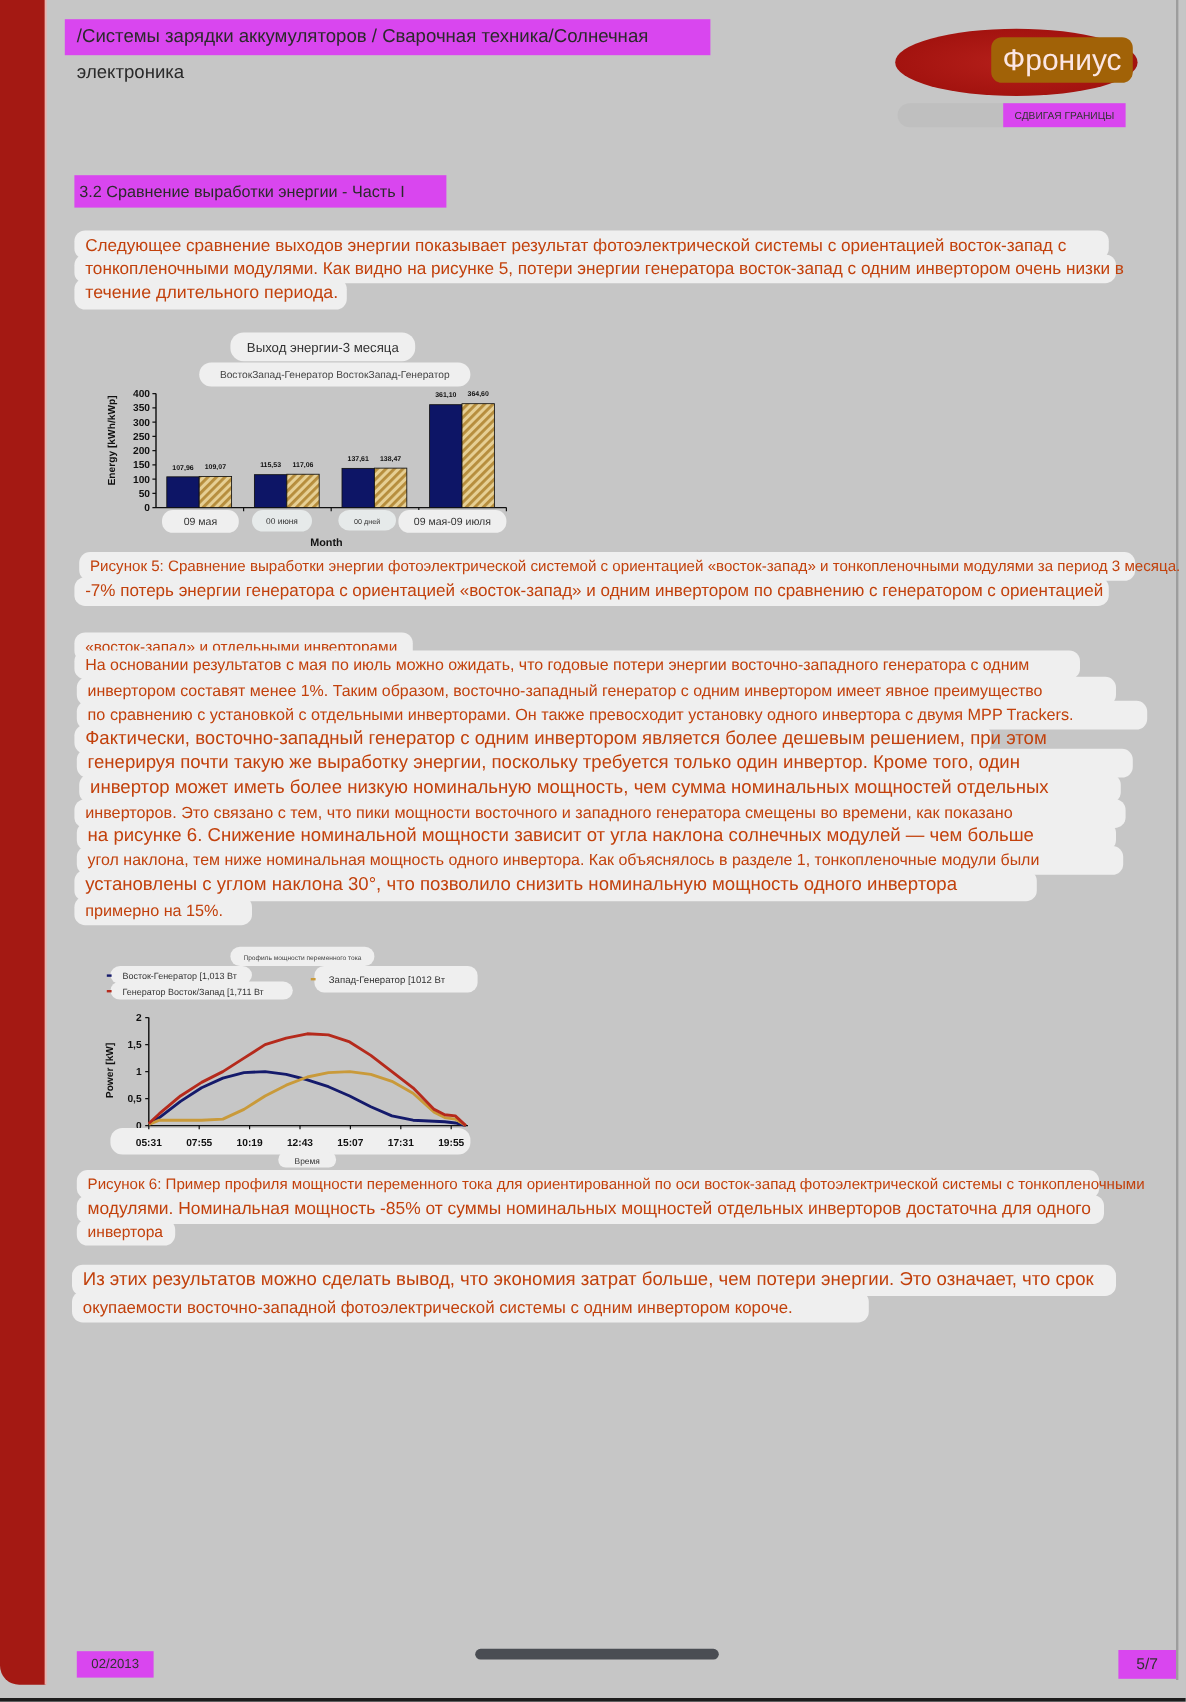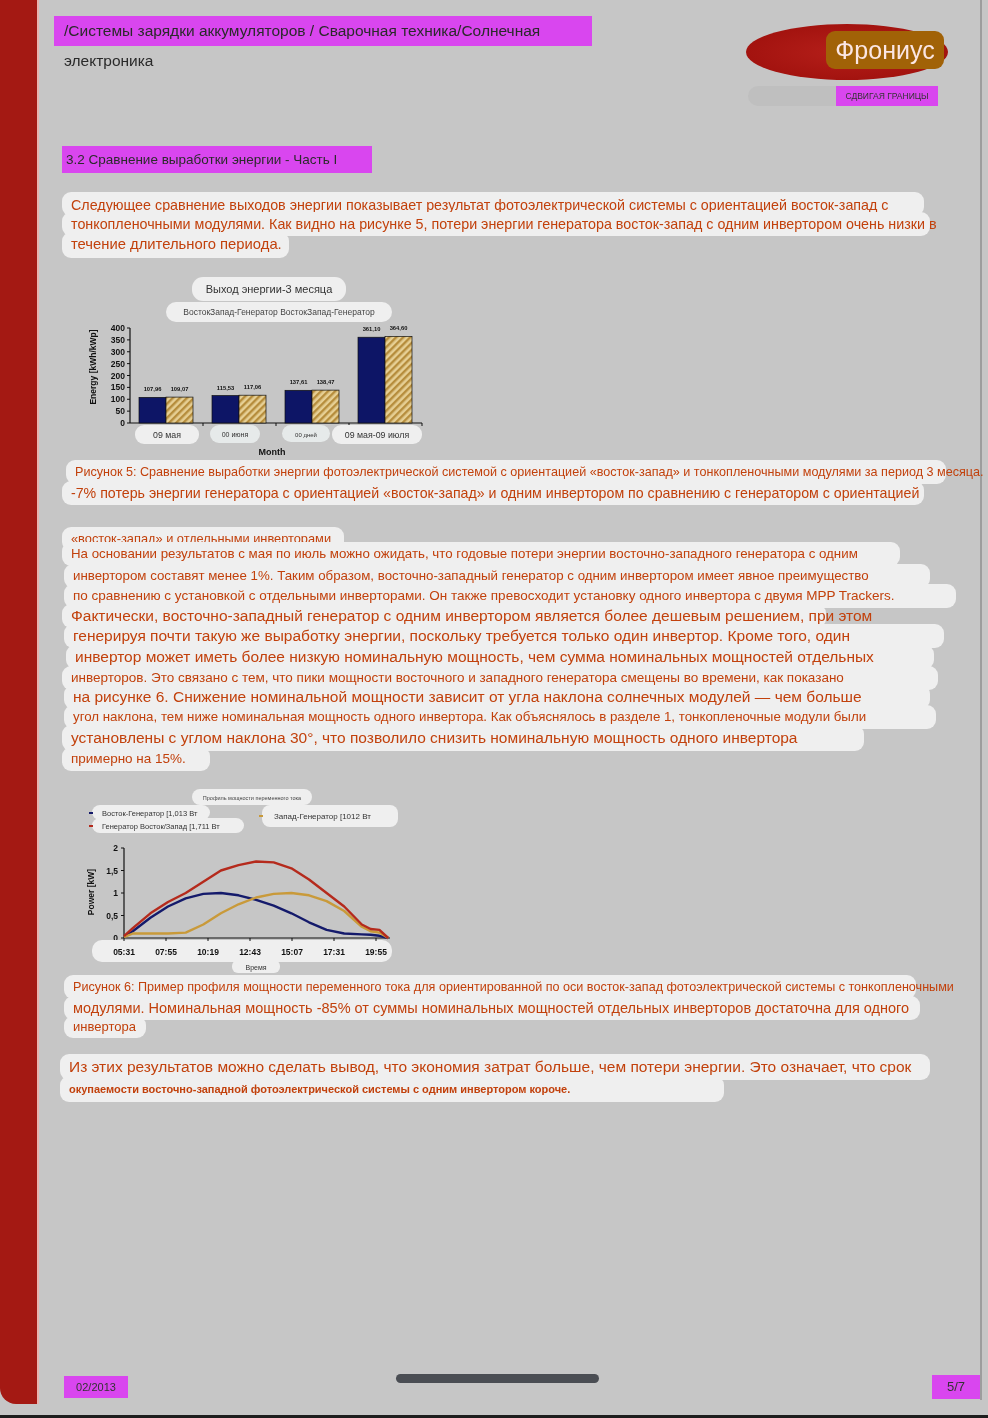--- a/index.html
+++ b/index.html
@@ -192,18 +192,18 @@
 </svg>
 
 <div>
   <div class="tline" style="left:64px;top:975px;height:24px;width:852px;font-size:12.6px;line-height:24px;">Рисунок 6: Пример профиля мощности переменного тока для ориентированной по оси восток-запад фотоэлектрической системы с тонкопленочными</div>
   <div class="tline" style="left:64px;top:996px;height:24px;width:856px;font-size:14.5px;line-height:24px;">модулями. Номинальная мощность -85% от суммы номинальных мощностей отдельных инверторов достаточна для одного</div>
   <div class="tline" style="left:64px;top:1016px;height:22px;width:82px;font-size:13px;line-height:22px;">инвертора</div>
 </div>
 
 <div>
   <div class="tline" style="left:60px;top:1054px;height:26px;width:870px;font-size:15.5px;line-height:26px;">Из этих результатов можно сделать вывод, что экономия затрат больше, чем потери энергии. Это означает, что срок</div>
-  <div class="tline" style="left:60px;top:1076px;height:26px;width:664px;font-size:11px;line-height:26px;font-weight:bold;">окупаемости восточно-западной фотоэлектрической системы с одним инвертором короче.</div>
+  <div class="tline" style="left:60px;top:1076px;height:26px;width:664px;font-size:14px;line-height:26px;">окупаемости восточно-западной фотоэлектрической системы с одним инвертором короче.</div>
 </div>
 
 <div class="pill footdate">02/2013</div>
 <div class="homebar"></div>
 <div class="pill pagenum">5/7</div>
 
 </body></html>

